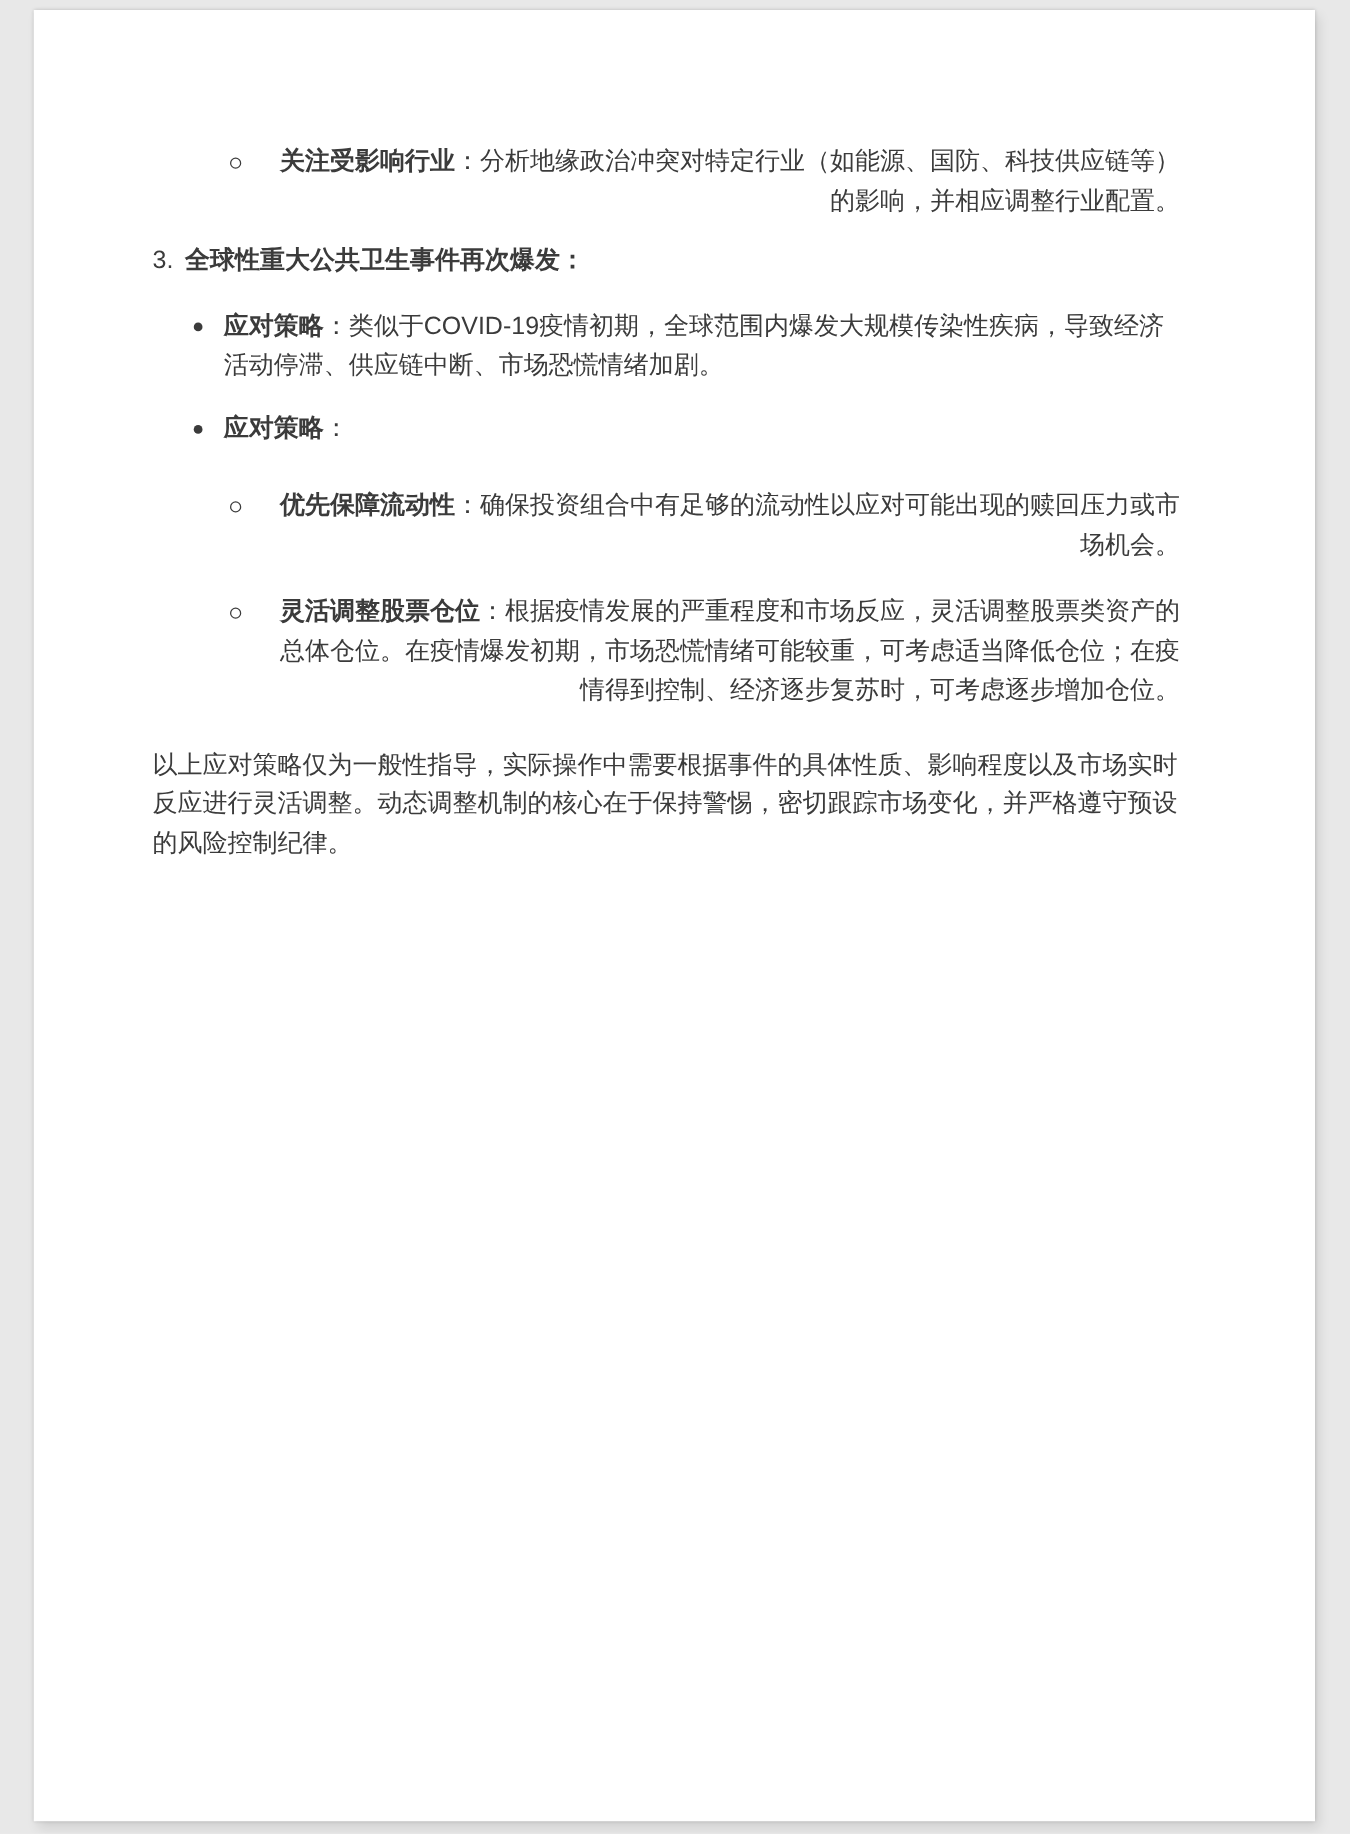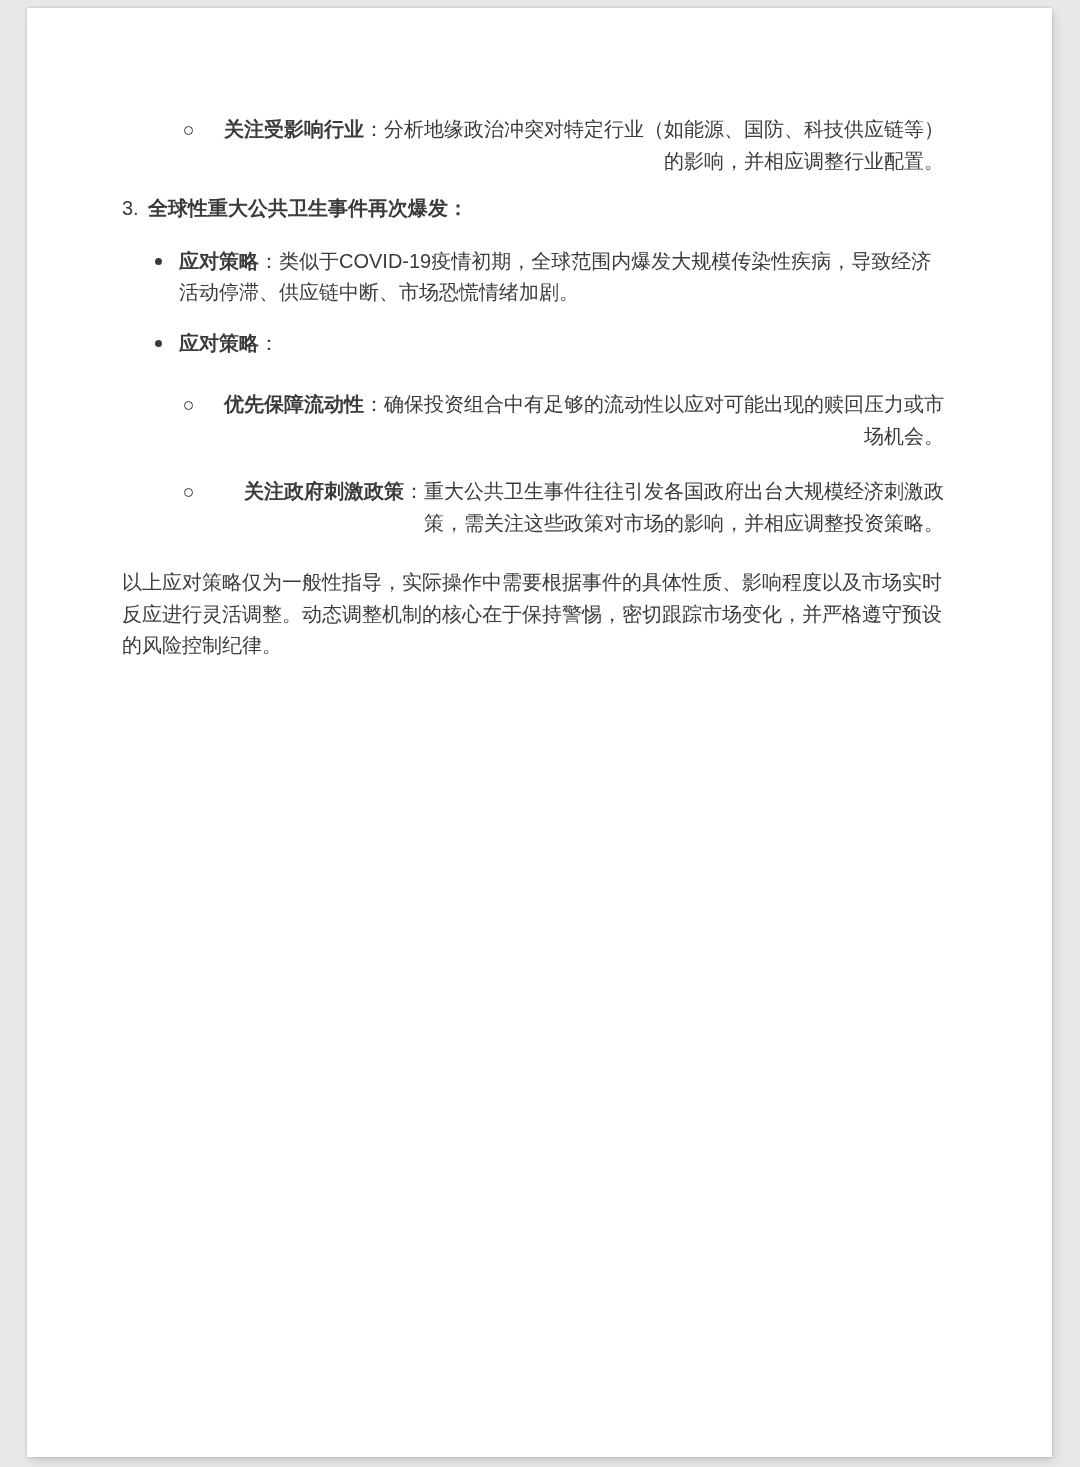--- a/index.html
+++ b/index.html
@@ -96,23 +96,23 @@
         <span class="bullet-disc"></span>
         <span class="b">应对策略</span><span>：</span>
       </div>
 
       <div class="li li-l2 mt17">
         <span class="bullet-circle"></span>
         <span class="b">优先保障流动性</span><span>：确保投资组合中有足够的流动性以应对可能出现的赎回压力或市场机会。</span>
       </div>
 
 
+      <div class="li li-l2 mt22">
+        <span class="bullet-circle"></span>
+        <span class="b">灵活调整股票仓位</span><span>：根据疫情发展的严重程度和市场反应，灵活调整股票类资产的总体仓位。在疫情爆发初期，市场恐慌情绪可能较重，可考虑适当降低仓位；在疫情得到控制、经济逐步复苏时，可考虑逐步增加仓位。</span>
+      </div>
 
-      <div class="li li-l2 mt24">
-        <span class="bullet-circle"></span>
-        <span class="b">关注政府刺激政策</span><span>：重大公共卫生事件往往引发各国政府出台大规模经济刺激政策，需关注这些政策对市场的影响，并相应调整投资策略。</span>
-      </div>
 
       <div class="mt28">以上应对策略仅为一般性指导，实际操作中需要根据事件的具体性质、影响程度以及市场实时反应进行灵活调整。动态调整机制的核心在于保持警惕，密切跟踪市场变化，并严格遵守预设的风险控制纪律。</div>
 
     </div>
   </div>
 </div>
 
 </body></html>

